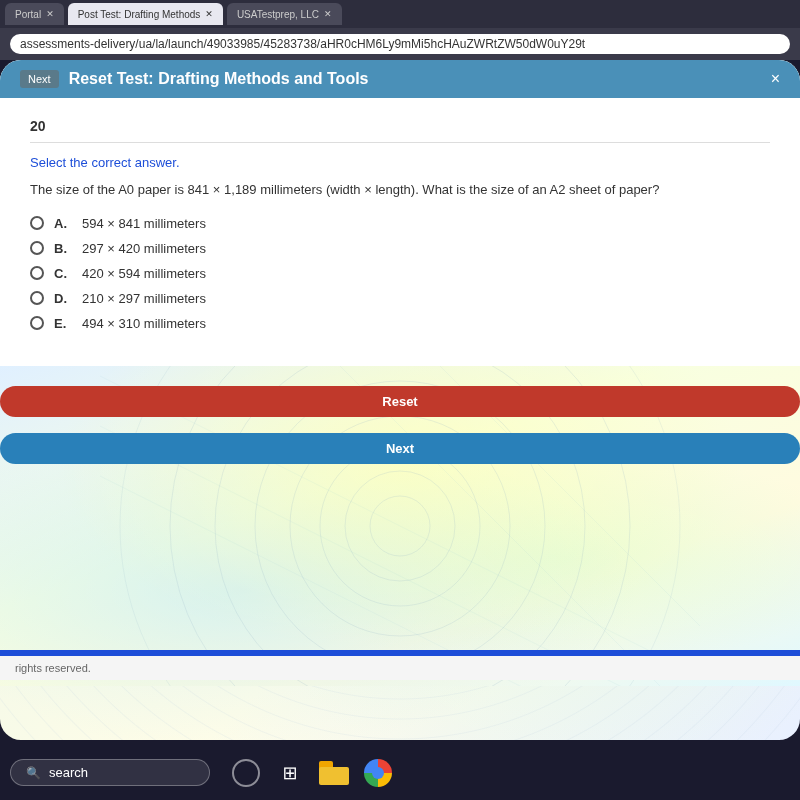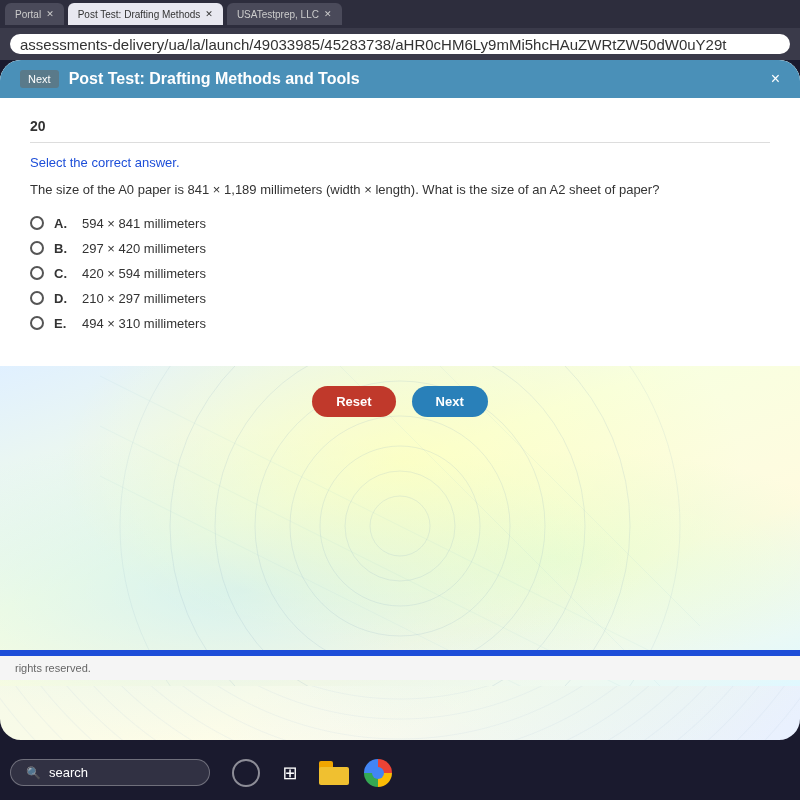--- a/index.html
+++ b/index.html
@@ -37,21 +37,21 @@
       display: flex;
       align-items: center;
       padding: 0 10px;
       gap: 6px;
     }
     .address-input {
       flex: 1;
       background: #fff;
       border-radius: 12px;
       padding: 2px 10px;
-      font-size: 15px;
+      font-size: 12px;
       color: #333;
       height: 20px;
       display: flex;
       align-items: center;
       overflow: hidden;
       white-space: nowrap;
     }
 
     
     .main-content {
@@ -188,20 +188,21 @@
     }
 
     
     .buttons-row {
       display: flex;
       justify-content: center;
       gap: 16px;
       padding: 20px 0 20px 0;
       position: relative;
       z-index: 10;
+      flex-direction: column;
     }
     .btn-reset {
       background: #c0392b;
       color: white;
       border: none;
       border-radius: 20px;
       padding: 8px 24px;
       font-size: 13px;
       font-weight: bold;
       cursor: pointer;
@@ -350,21 +351,21 @@
 
 <div class="main-content">
   <div class="wavy-bg"></div>
   <div class="wave-overlay"></div>
 
   <div class="content-panel">
 
     <div class="header-bar">
       <div class="header-left">
         <button class="nav-btn">Next</button>
-        <span class="header-title">Post Test: Drafting Methods and Tools</span>
+        <span class="header-title">Reset Test: Drafting Methods and Tools</span>
       </div>
       <button class="close-btn">×</button>
     </div>
 
     <div class="question-area">
       <div class="question-number">20</div>
       <div class="instruction">Select the correct answer.</div>
       <div class="question-text">The size of the A0 paper is 841 × 1,189 millimeters (width × length). What is the size of an A2 sheet of paper?</div>
 
       <ul class="options-list">

